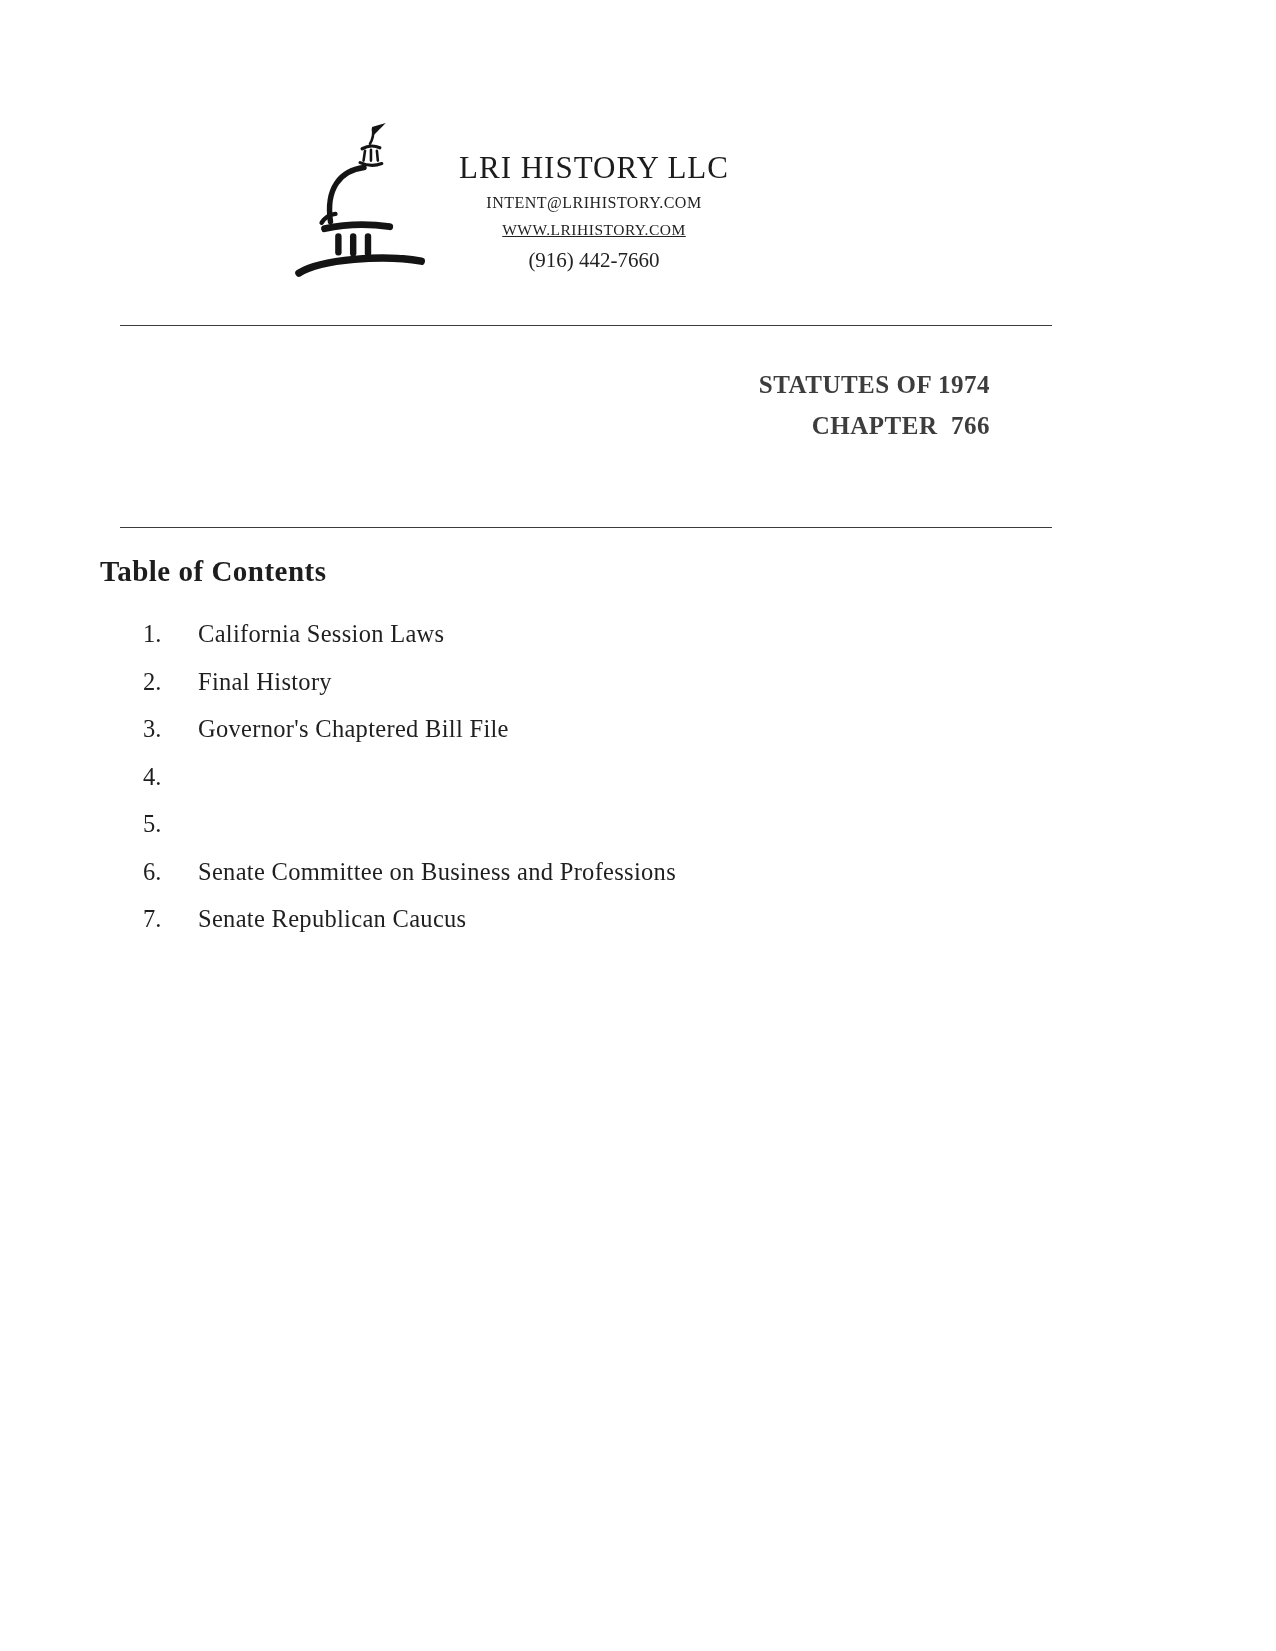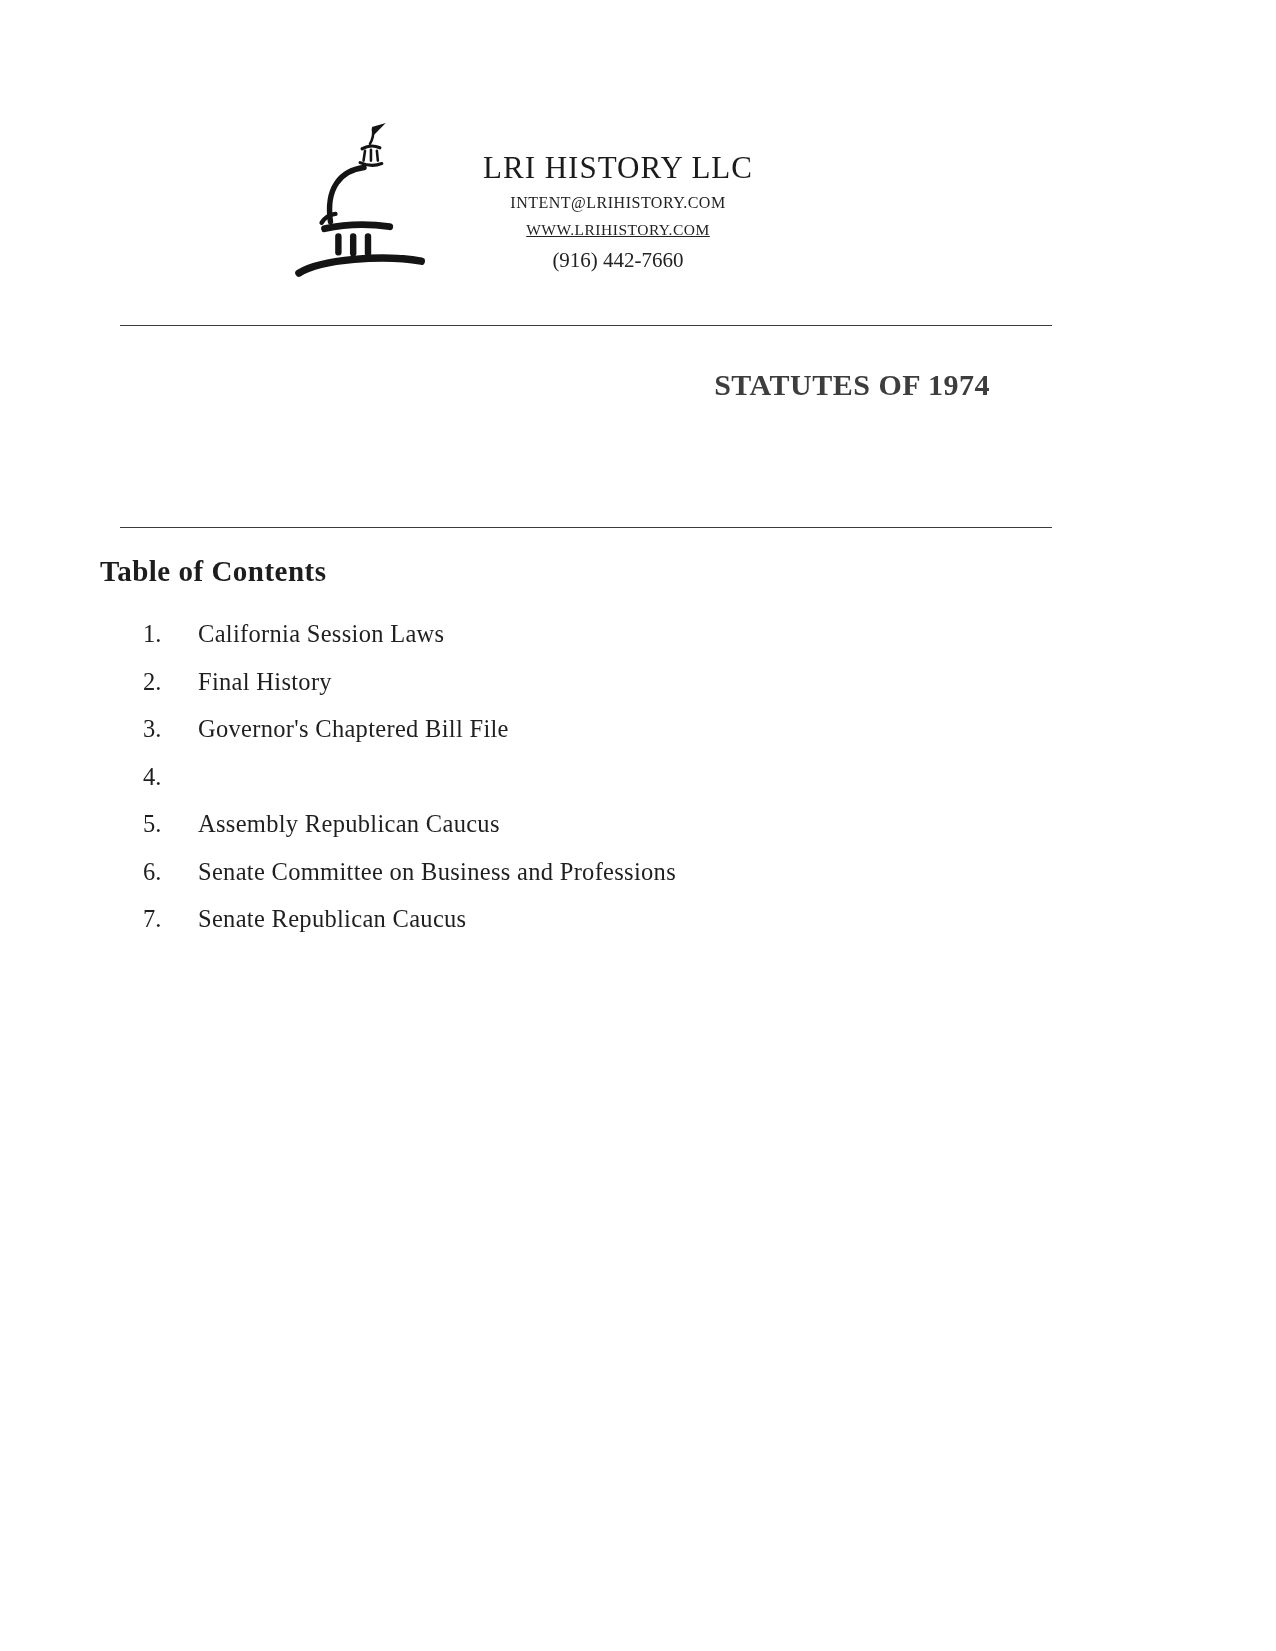--- a/index.html
+++ b/index.html
@@ -17,21 +17,21 @@
     overflow: hidden;
   }
 
   
   .header {
     position: absolute;
     top: 122px;
     left: 293px;
     display: flex;
     align-items: flex-start;
-    gap: 42px;
+    gap: 18px;
   }
   .logo {
     width: 148px;
     height: 165px;
     flex: 0 0 auto;
   }
   .header-text {
     padding-top: 28px;
     text-align: center;
     min-width: 270px;
@@ -75,21 +75,21 @@
   .rule-top { top: 325px; }
   .rule-bottom { top: 527px; }
 
   
   .title-block {
     position: absolute;
     top: 364px;
     right: 286px;
     text-align: right;
     font-weight: bold;
-    font-size: 30px;
+    font-size: 25px;
     line-height: 41px;
     color: #3d3d3d;
     letter-spacing: 0.5px;
   }
   .title-line { white-space: pre; }
 
   
   .toc-heading {
     position: absolute;
     top: 555px;
@@ -153,20 +153,21 @@
       <div class="contact-email">INTENT@LRIHISTORY.COM</div>
       <div class="contact-website">WWW.LRIHISTORY.COM</div>
       <div class="contact-phone">(916) 442-7660</div>
     </div>
   </div>
 
   <div class="rule rule-top"></div>
 
   <div class="title-block">
     <div class="title-line">STATUTES OF 1974</div>
+    <div class="title-line">CHAPTER  766</div>
   </div>
 
   <div class="rule rule-bottom"></div>
 
   <div class="toc-heading">Table of Contents</div>
 
   <div class="toc-list">
     <div class="toc-item">
       <span class="toc-num">1.</span>
       <span class="toc-label">California Session Laws</span>
@@ -177,21 +178,20 @@
     </div>
     <div class="toc-item">
       <span class="toc-num">3.</span>
       <span class="toc-label">Governor's Chaptered Bill File</span>
     </div>
     <div class="toc-item">
       <span class="toc-num">4.</span>
     </div>
     <div class="toc-item">
       <span class="toc-num">5.</span>
-      <span class="toc-label">Assembly Republican Caucus</span>
     </div>
     <div class="toc-item">
       <span class="toc-num">6.</span>
       <span class="toc-label">Senate Committee on Business and Professions</span>
     </div>
     <div class="toc-item">
       <span class="toc-num">7.</span>
       <span class="toc-label">Senate Republican Caucus</span>
     </div>
   </div>

